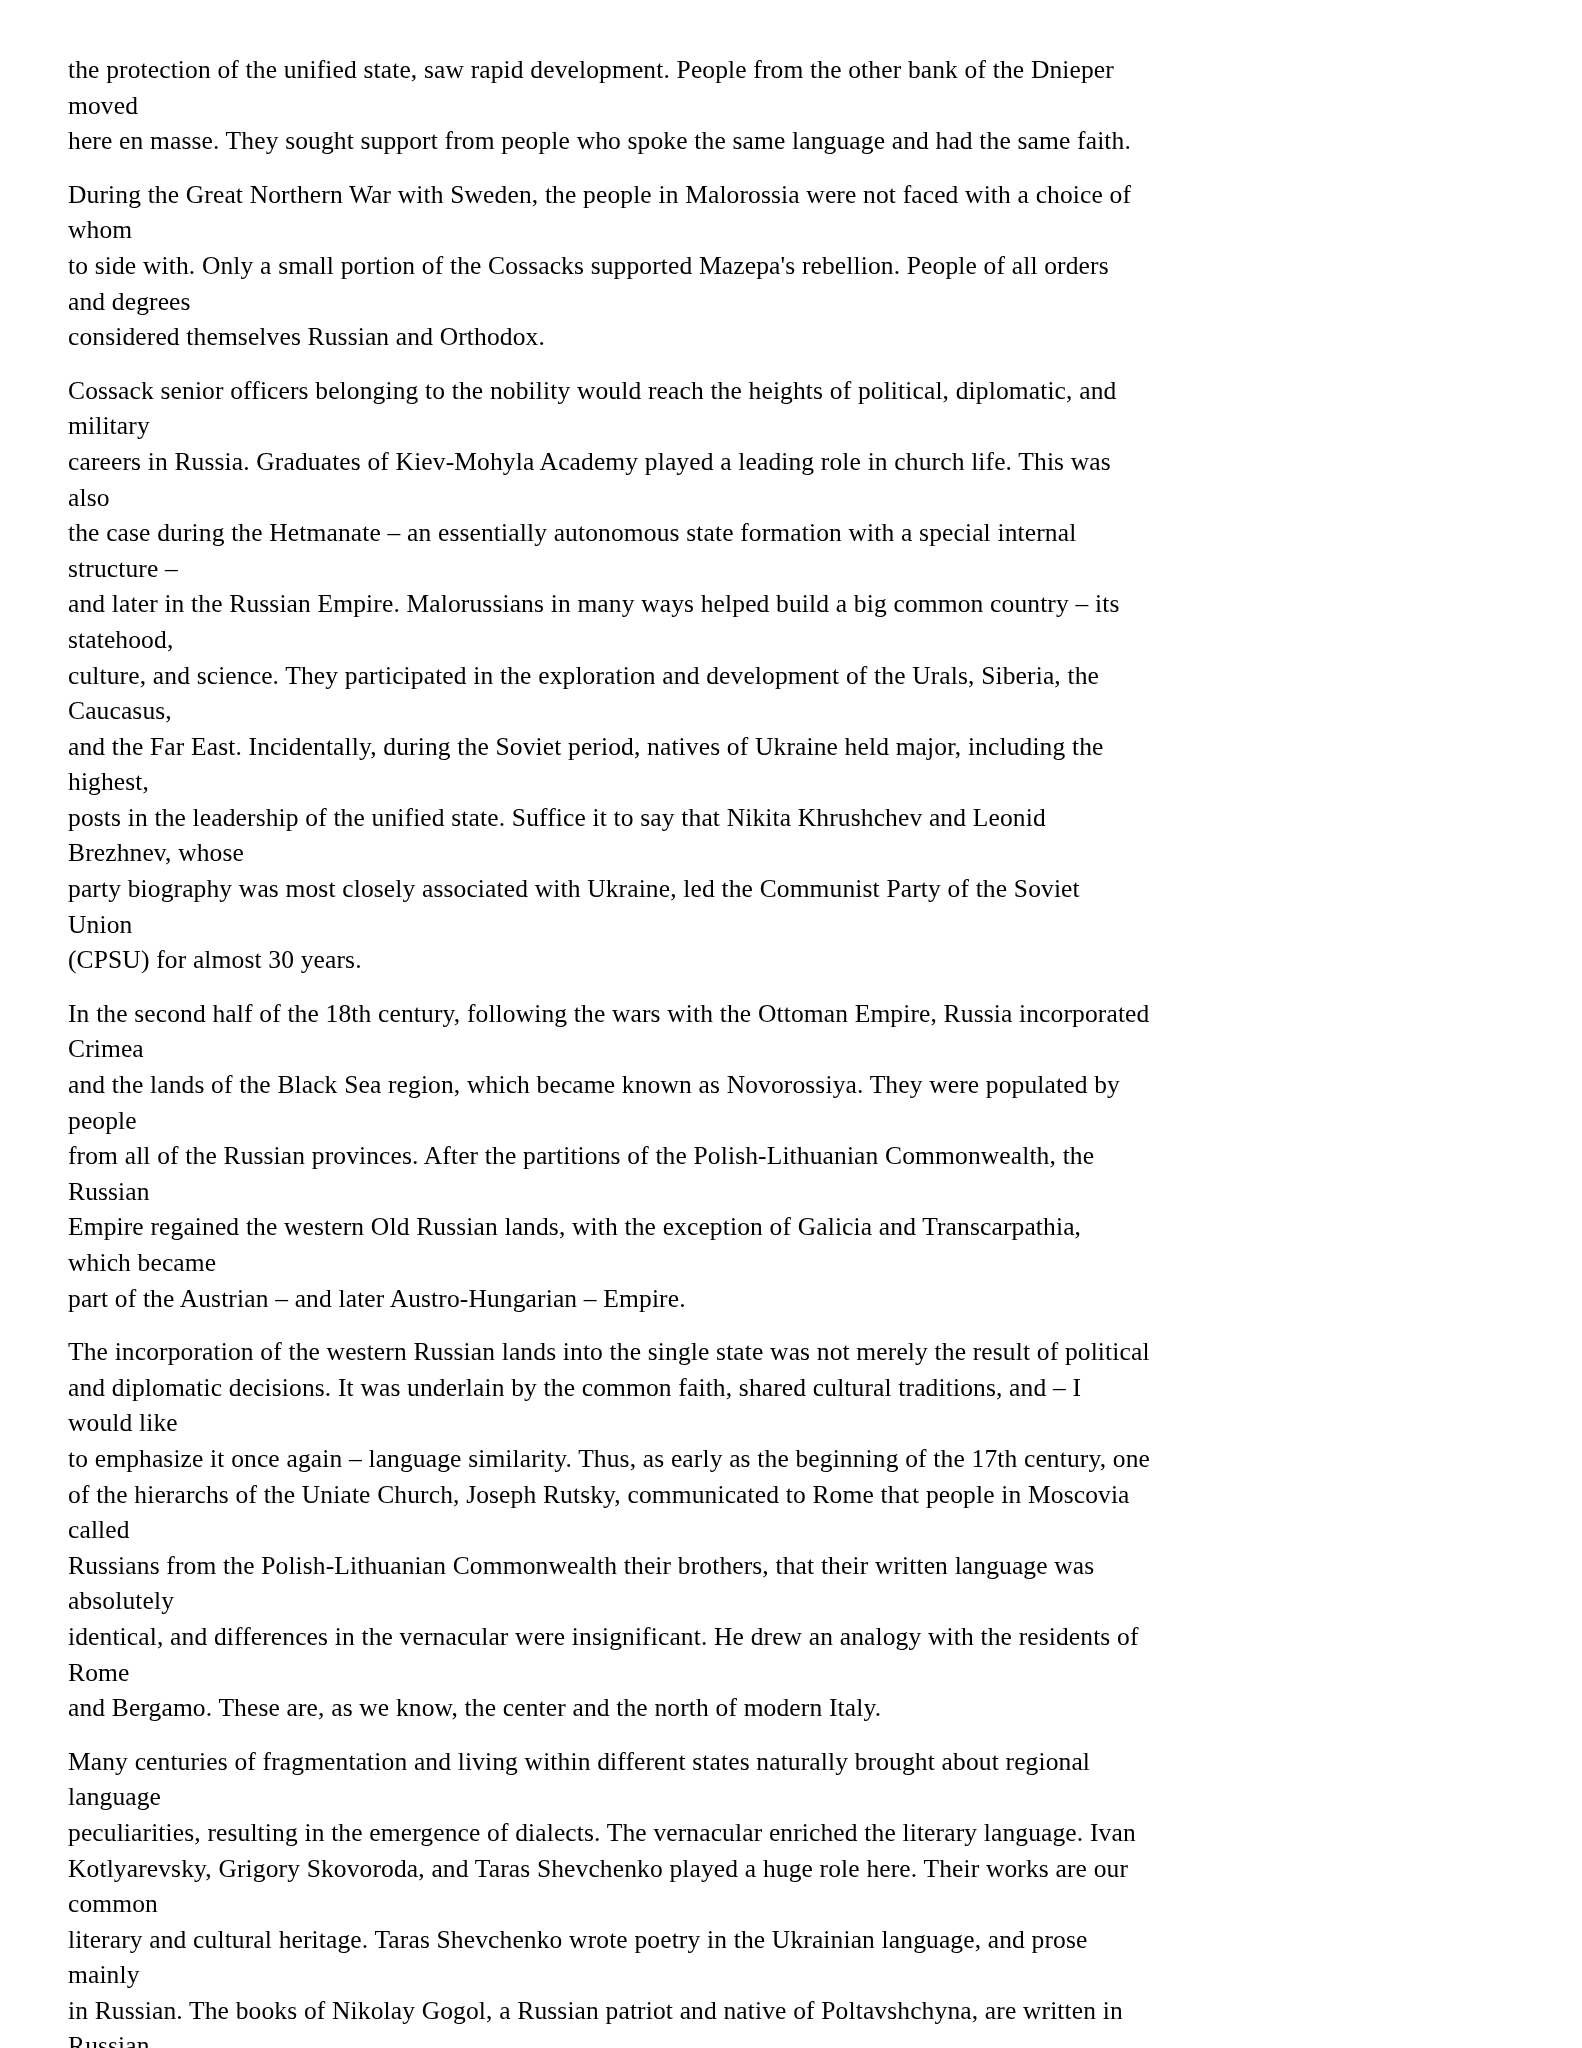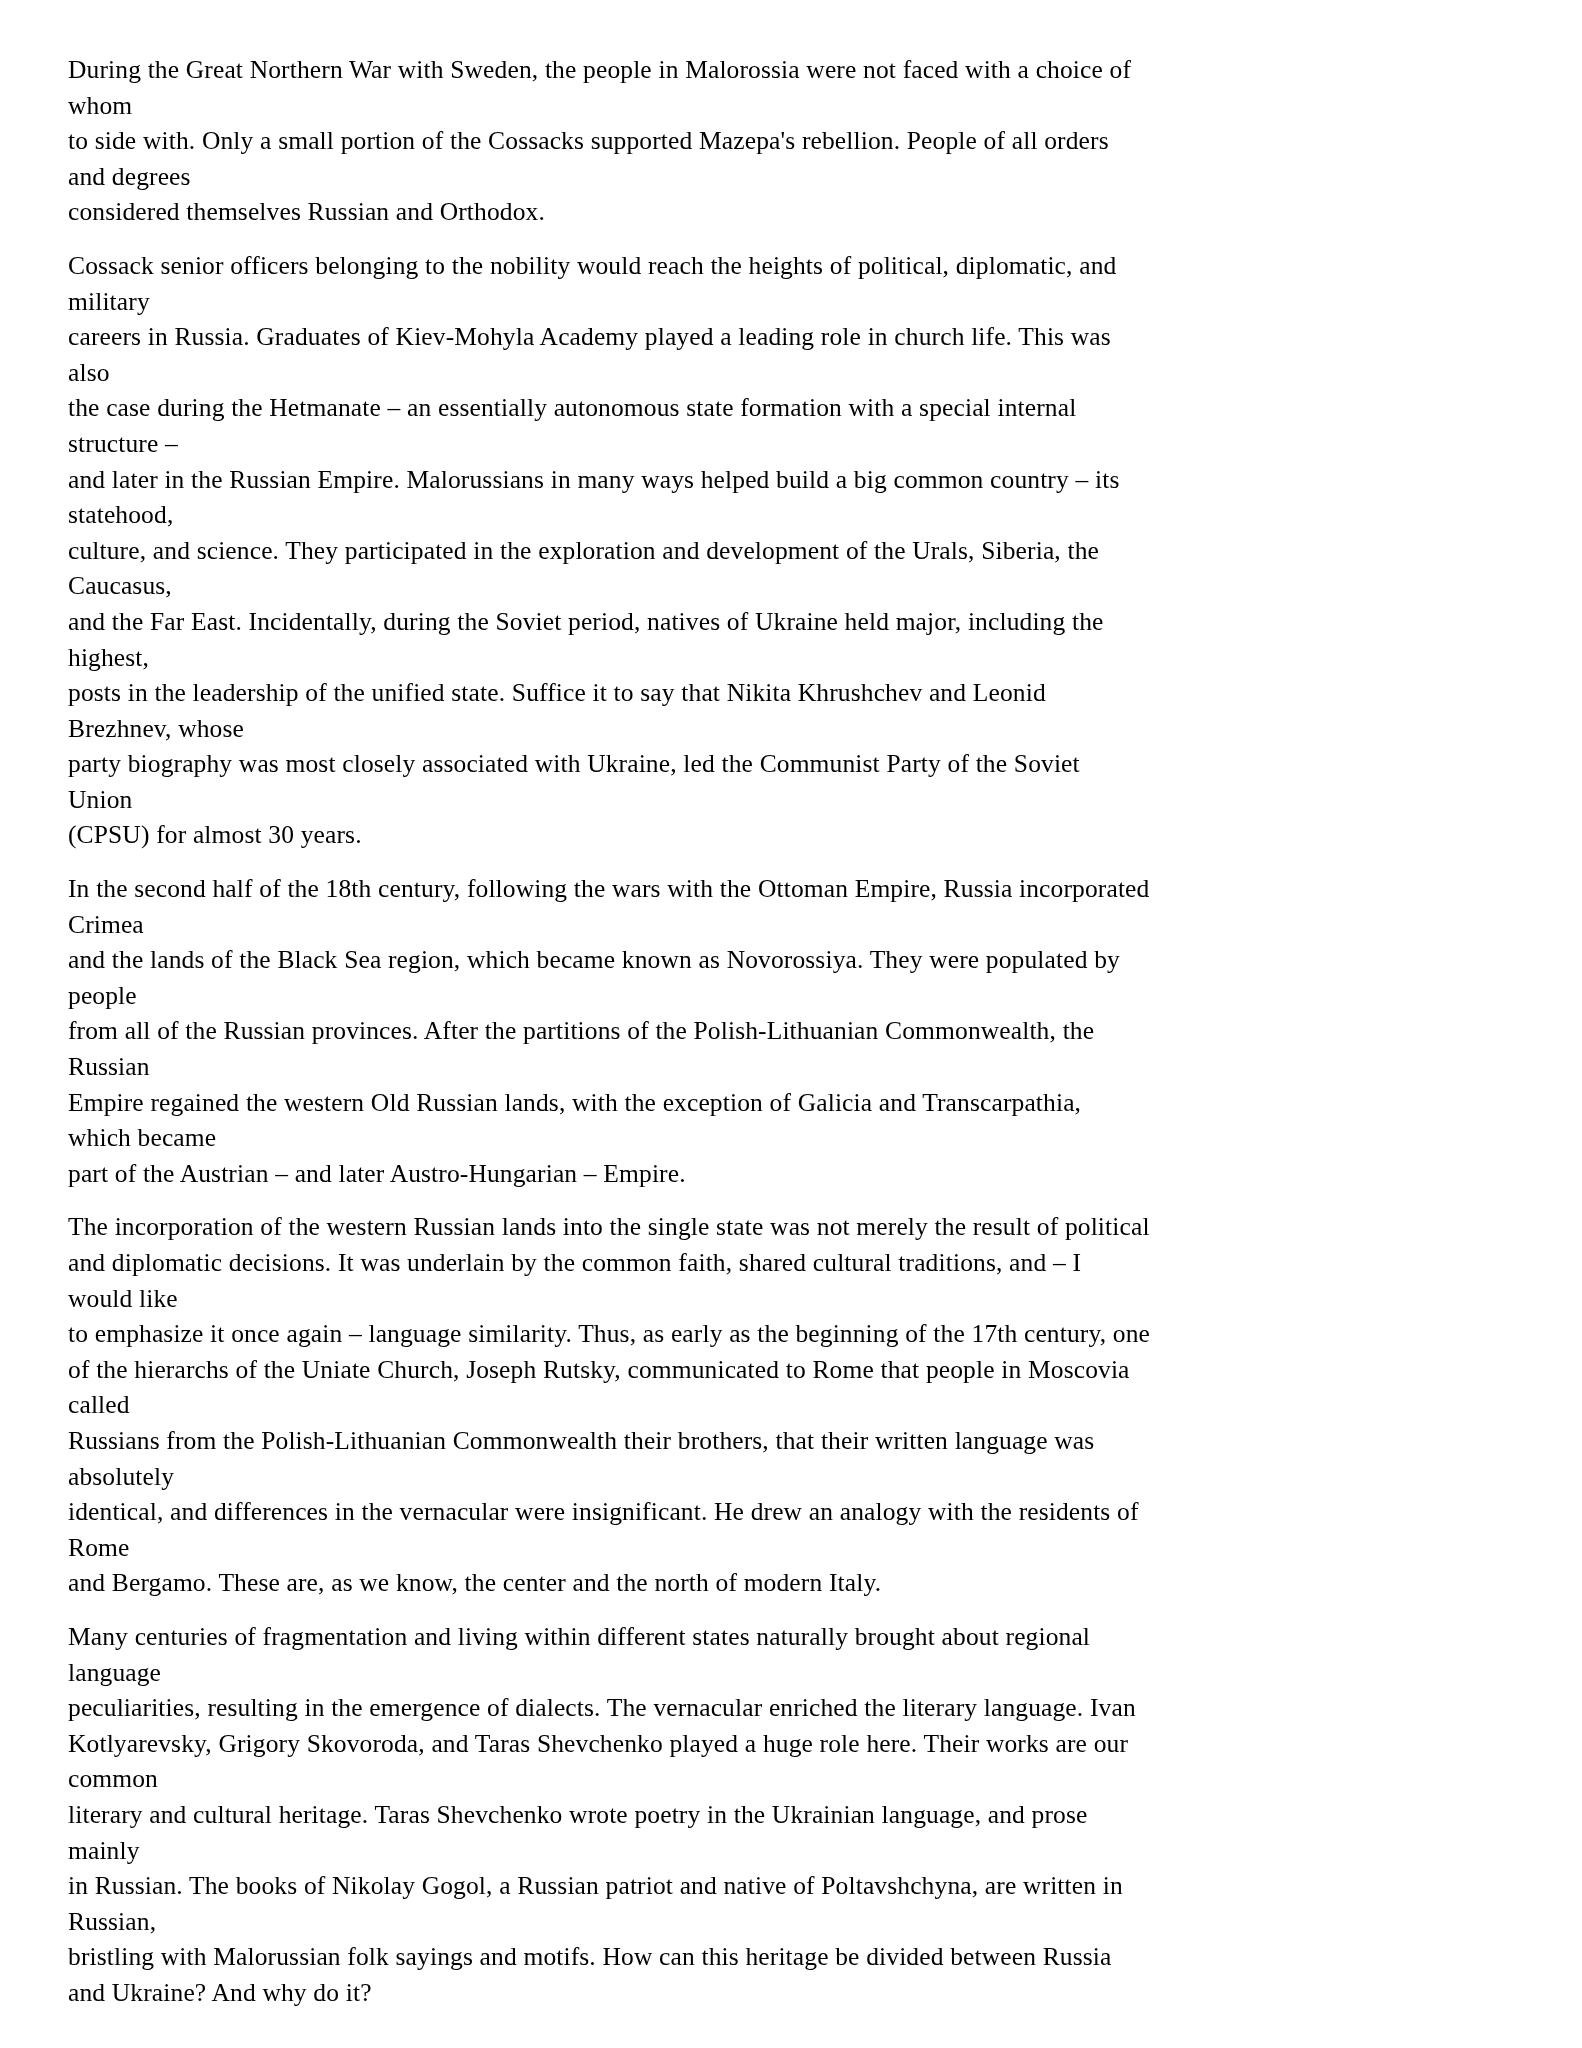--- a/index.html
+++ b/index.html
@@ -40,20 +40,22 @@
   .para:last-child {
     margin-bottom: 0;
   }
 </style>
 </head>
 <body>
 
 <div id="page">
   <div id="text-column">
 
+    <p class="para">the protection of the unified state, saw rapid development. People from the other bank of the Dnieper moved
+here en masse. They sought support from people who spoke the same language and had the same faith.</p>
 
     <p class="para">During the Great Northern War with Sweden, the people in Malorossia were not faced with a choice of whom
 to side with. Only a small portion of the Cossacks supported Mazepa's rebellion. People of all orders and degrees
 considered themselves Russian and Orthodox.</p>
 
     <p class="para">Cossack senior officers belonging to the nobility would reach the heights of political, diplomatic, and military
 careers in Russia. Graduates of Kiev-Mohyla Academy played a leading role in church life. This was also
 the case during the Hetmanate – an essentially autonomous state formation with a special internal structure –
 and later in the Russian Empire. Malorussians in many ways helped build a big common country – its statehood,
 culture, and science. They participated in the exploration and development of the Urals, Siberia, the Caucasus,

